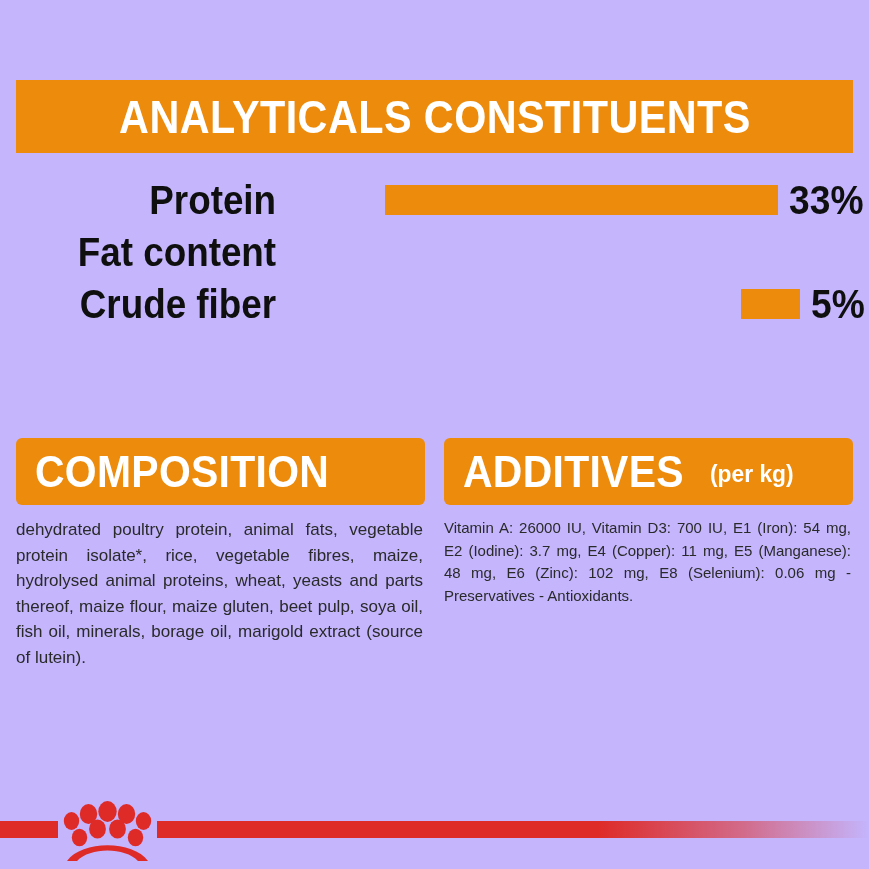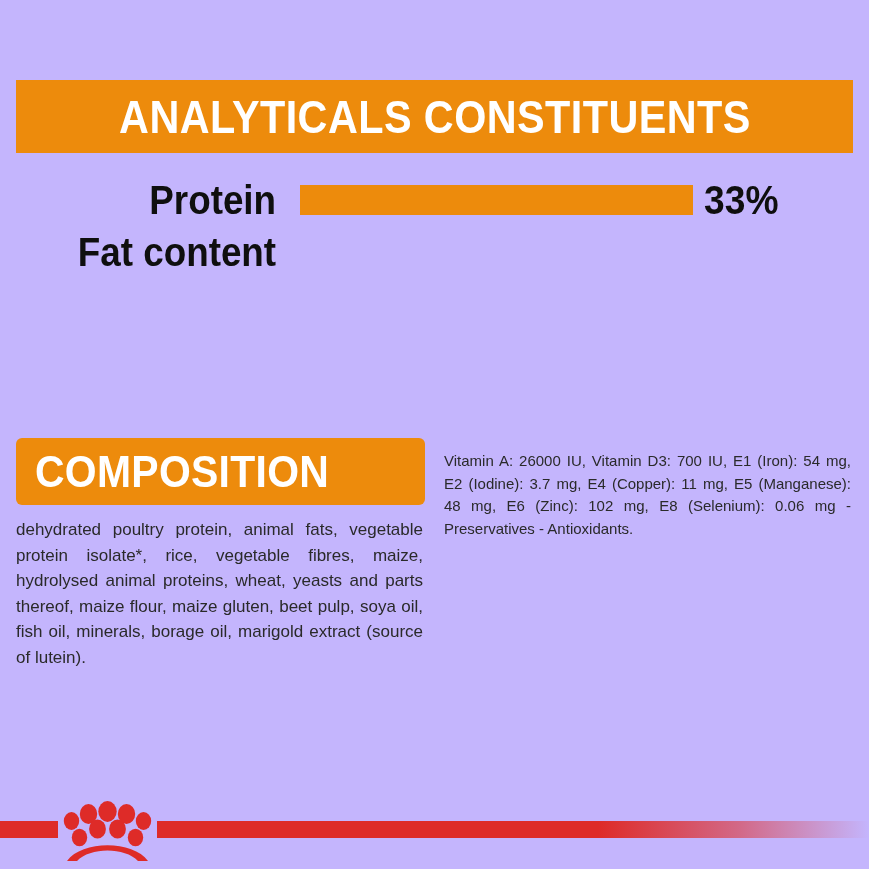--- a/index.html
+++ b/index.html
@@ -51,20 +51,21 @@
     width: 869px;
     height: 168px;
   }
   .chart-row {
     position: absolute;
     left: 0;
     width: 869px;
     height: 52px;
     display: flex;
     align-items: center;
+    justify-content: space-between;
   }
   .chart-row.r0 { top: 2px; }
   .chart-row.r1 { top: 54px; gap: 33px; }
   .chart-row.r2 { top: 106px; }
 
   .chart-label {
     width: 300px;
     text-align: right;
     padding-right: 26px;
     color: #0f0f0f;
@@ -204,31 +205,42 @@
       <div class="chart-bar-wrap">
         <div class="chart-bar" id="bar0" style="width: 393px; background: rgb(237, 139, 12);"></div>
         <div class="chart-value">33%</div>
       </div>
     </div>
 
     <div class="chart-row r1">
       <div class="chart-label">Fat content</div>
     </div>
 
+    <div class="chart-row r2">
+      <div class="chart-label">Crude fiber</div>
+      <div class="chart-bar-wrap">
+        <div class="chart-bar" id="bar2" style="width: 59.5455px; background: rgb(237, 139, 12);"></div>
+        <div class="chart-value">5%</div>
+      </div>
+    </div>
 
   </div>
 
   <div class="col left">
     <div class="col-header">
       <div class="col-header-title">COMPOSITION</div>
     </div>
     <div class="col-body">dehydrated poultry protein, animal fats, vegetable protein isolate*, rice, vegetable fibres, maize, hydrolysed animal proteins, wheat, yeasts and parts thereof, maize flour, maize gluten, beet pulp, soya oil, fish oil, minerals, borage oil, marigold extract (source of lutein).</div>
   </div>
 
   <div class="col right">
+    <div class="col-header">
+      <div class="col-header-title">ADDITIVES</div>
+      <div class="col-header-sub">(per kg)</div>
+    </div>
     <div class="col-body">Vitamin A: 26000 IU, Vitamin D3: 700 IU, E1 (Iron): 54 mg, E2 (Iodine): 3.7 mg, E4 (Copper): 11 mg, E5 (Manganese): 48 mg, E6 (Zinc): 102 mg, E8 (Selenium): 0.06 mg - Preservatives - Antioxidants.</div>
   </div>
 
   <div class="footer">
     <div class="footer-bar-left"></div>
     <div class="footer-bar-right"></div>
     <svg class="crown" viewBox="0 0 99 66">
       <g fill="#DE2B28">
 
         <ellipse cx="49.5" cy="16.5" rx="9.2" ry="10.4"></ellipse>

